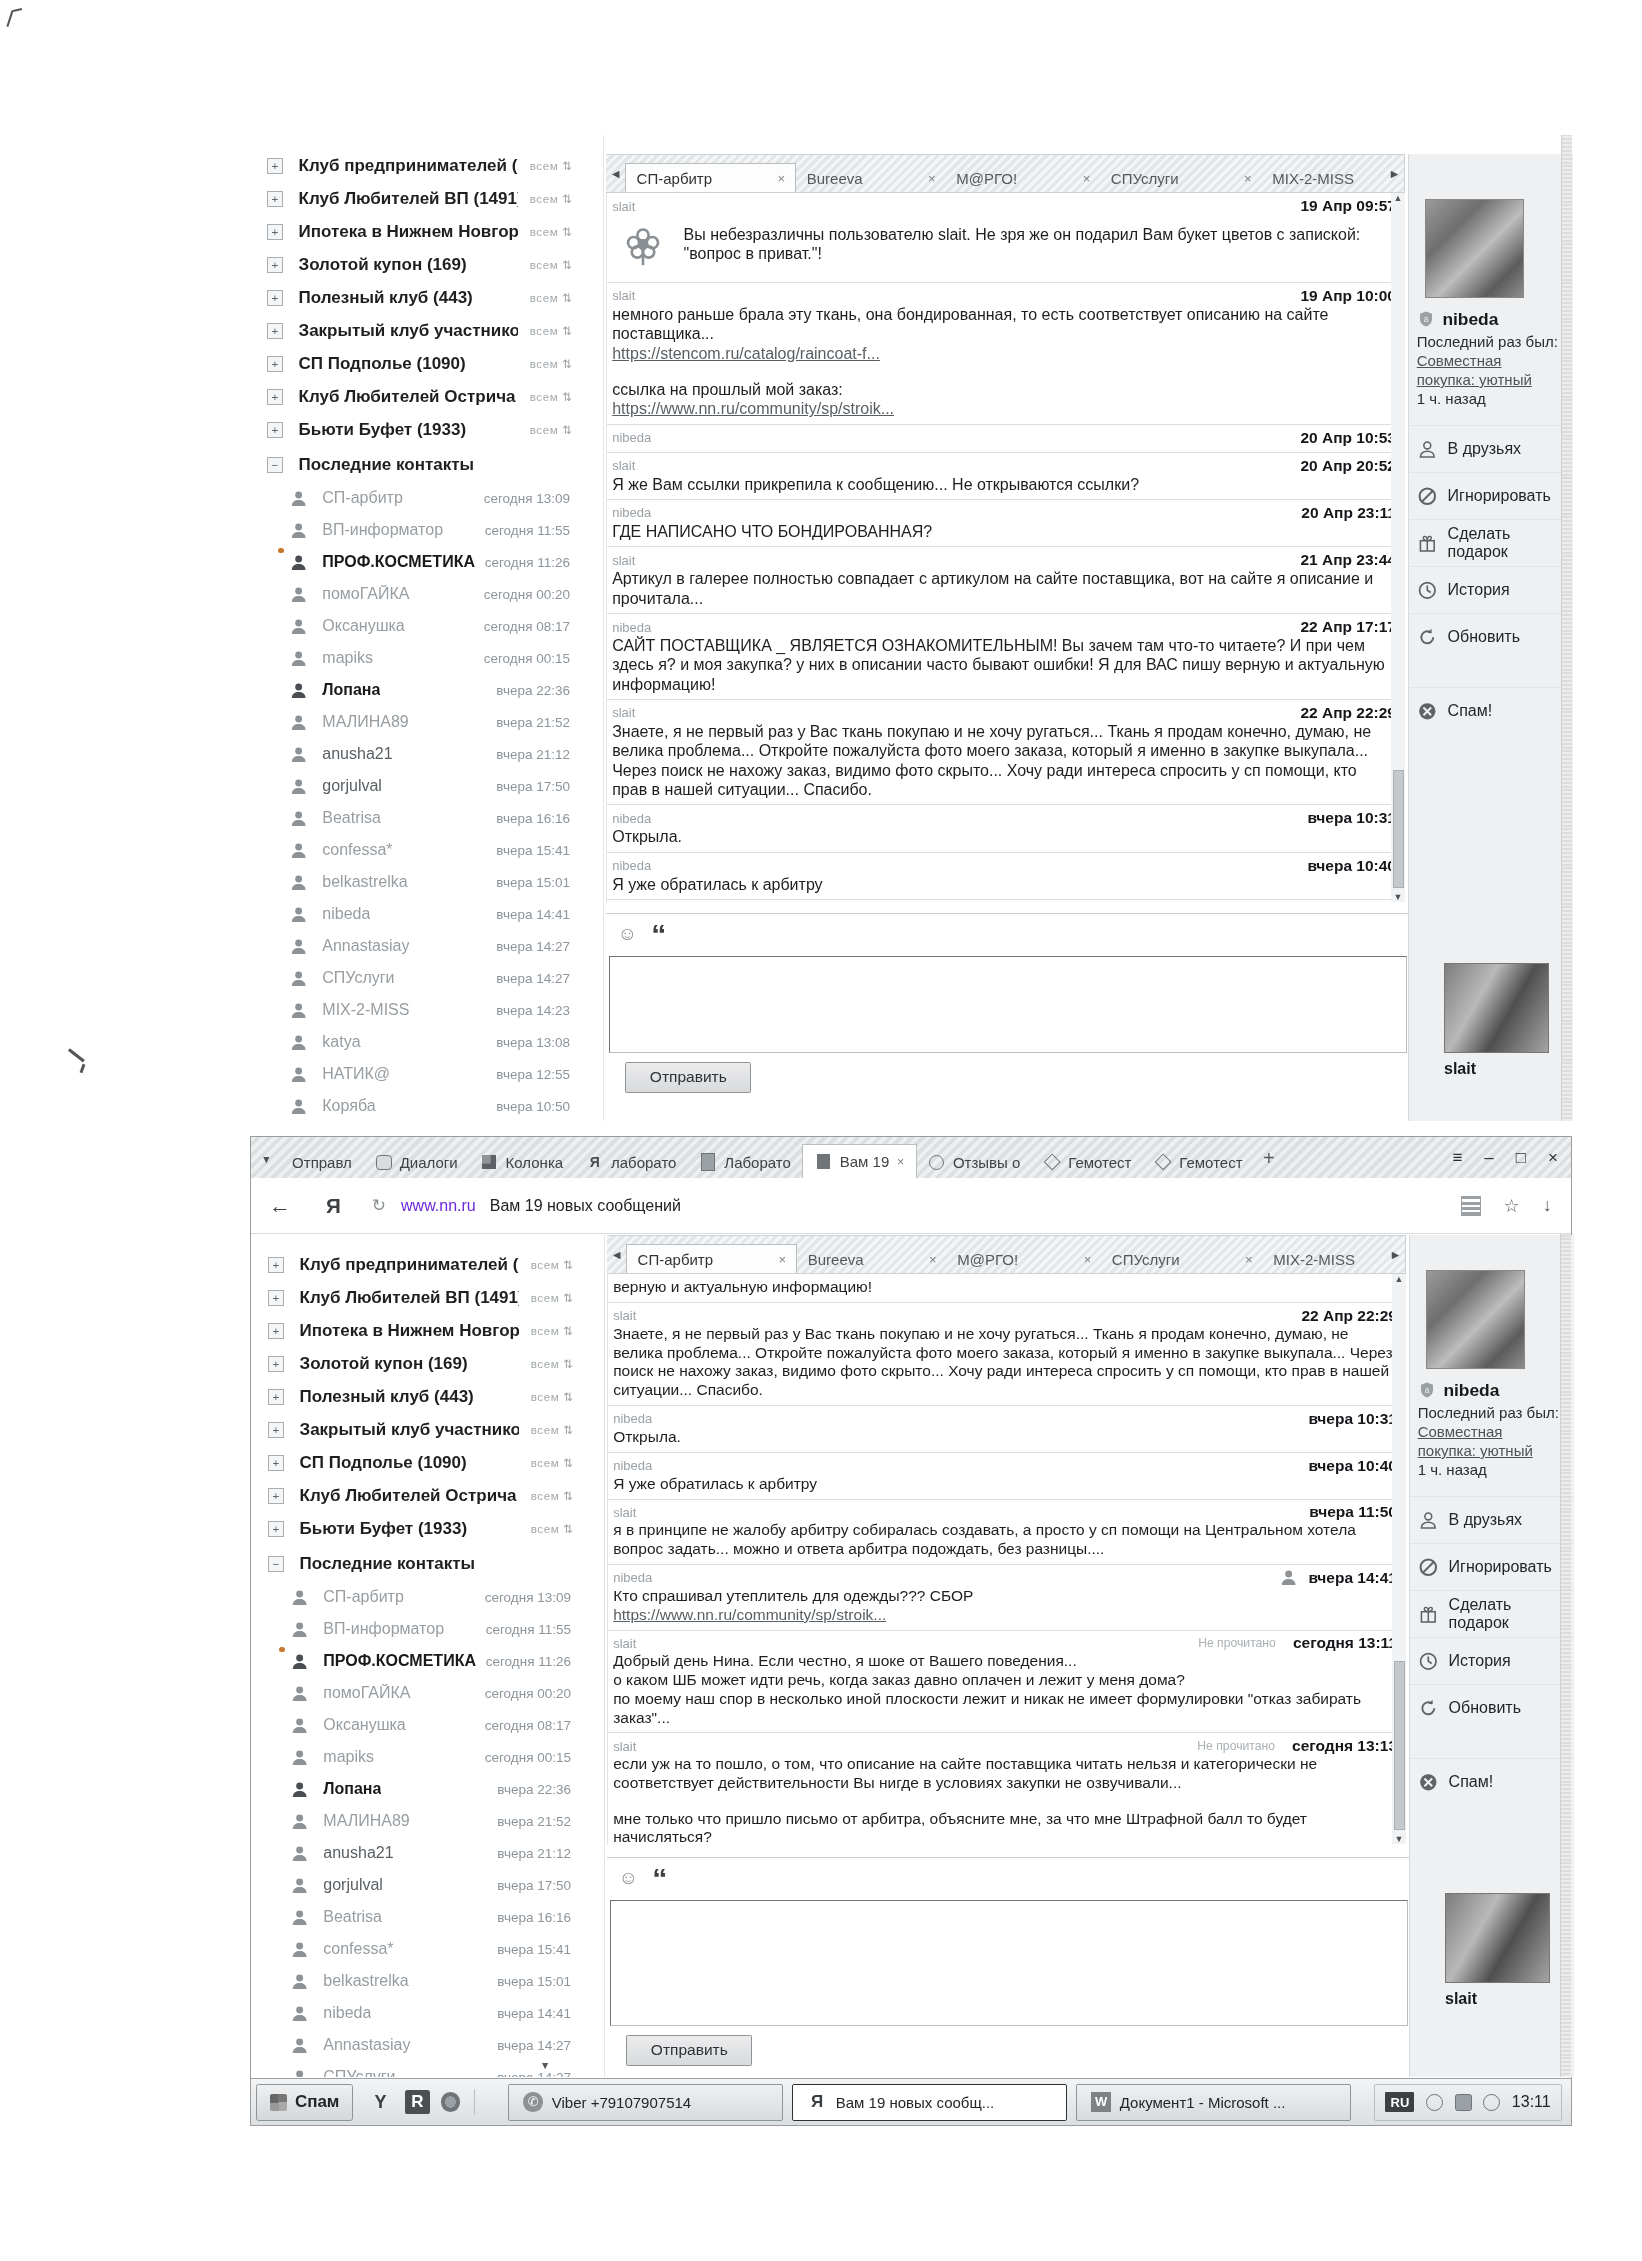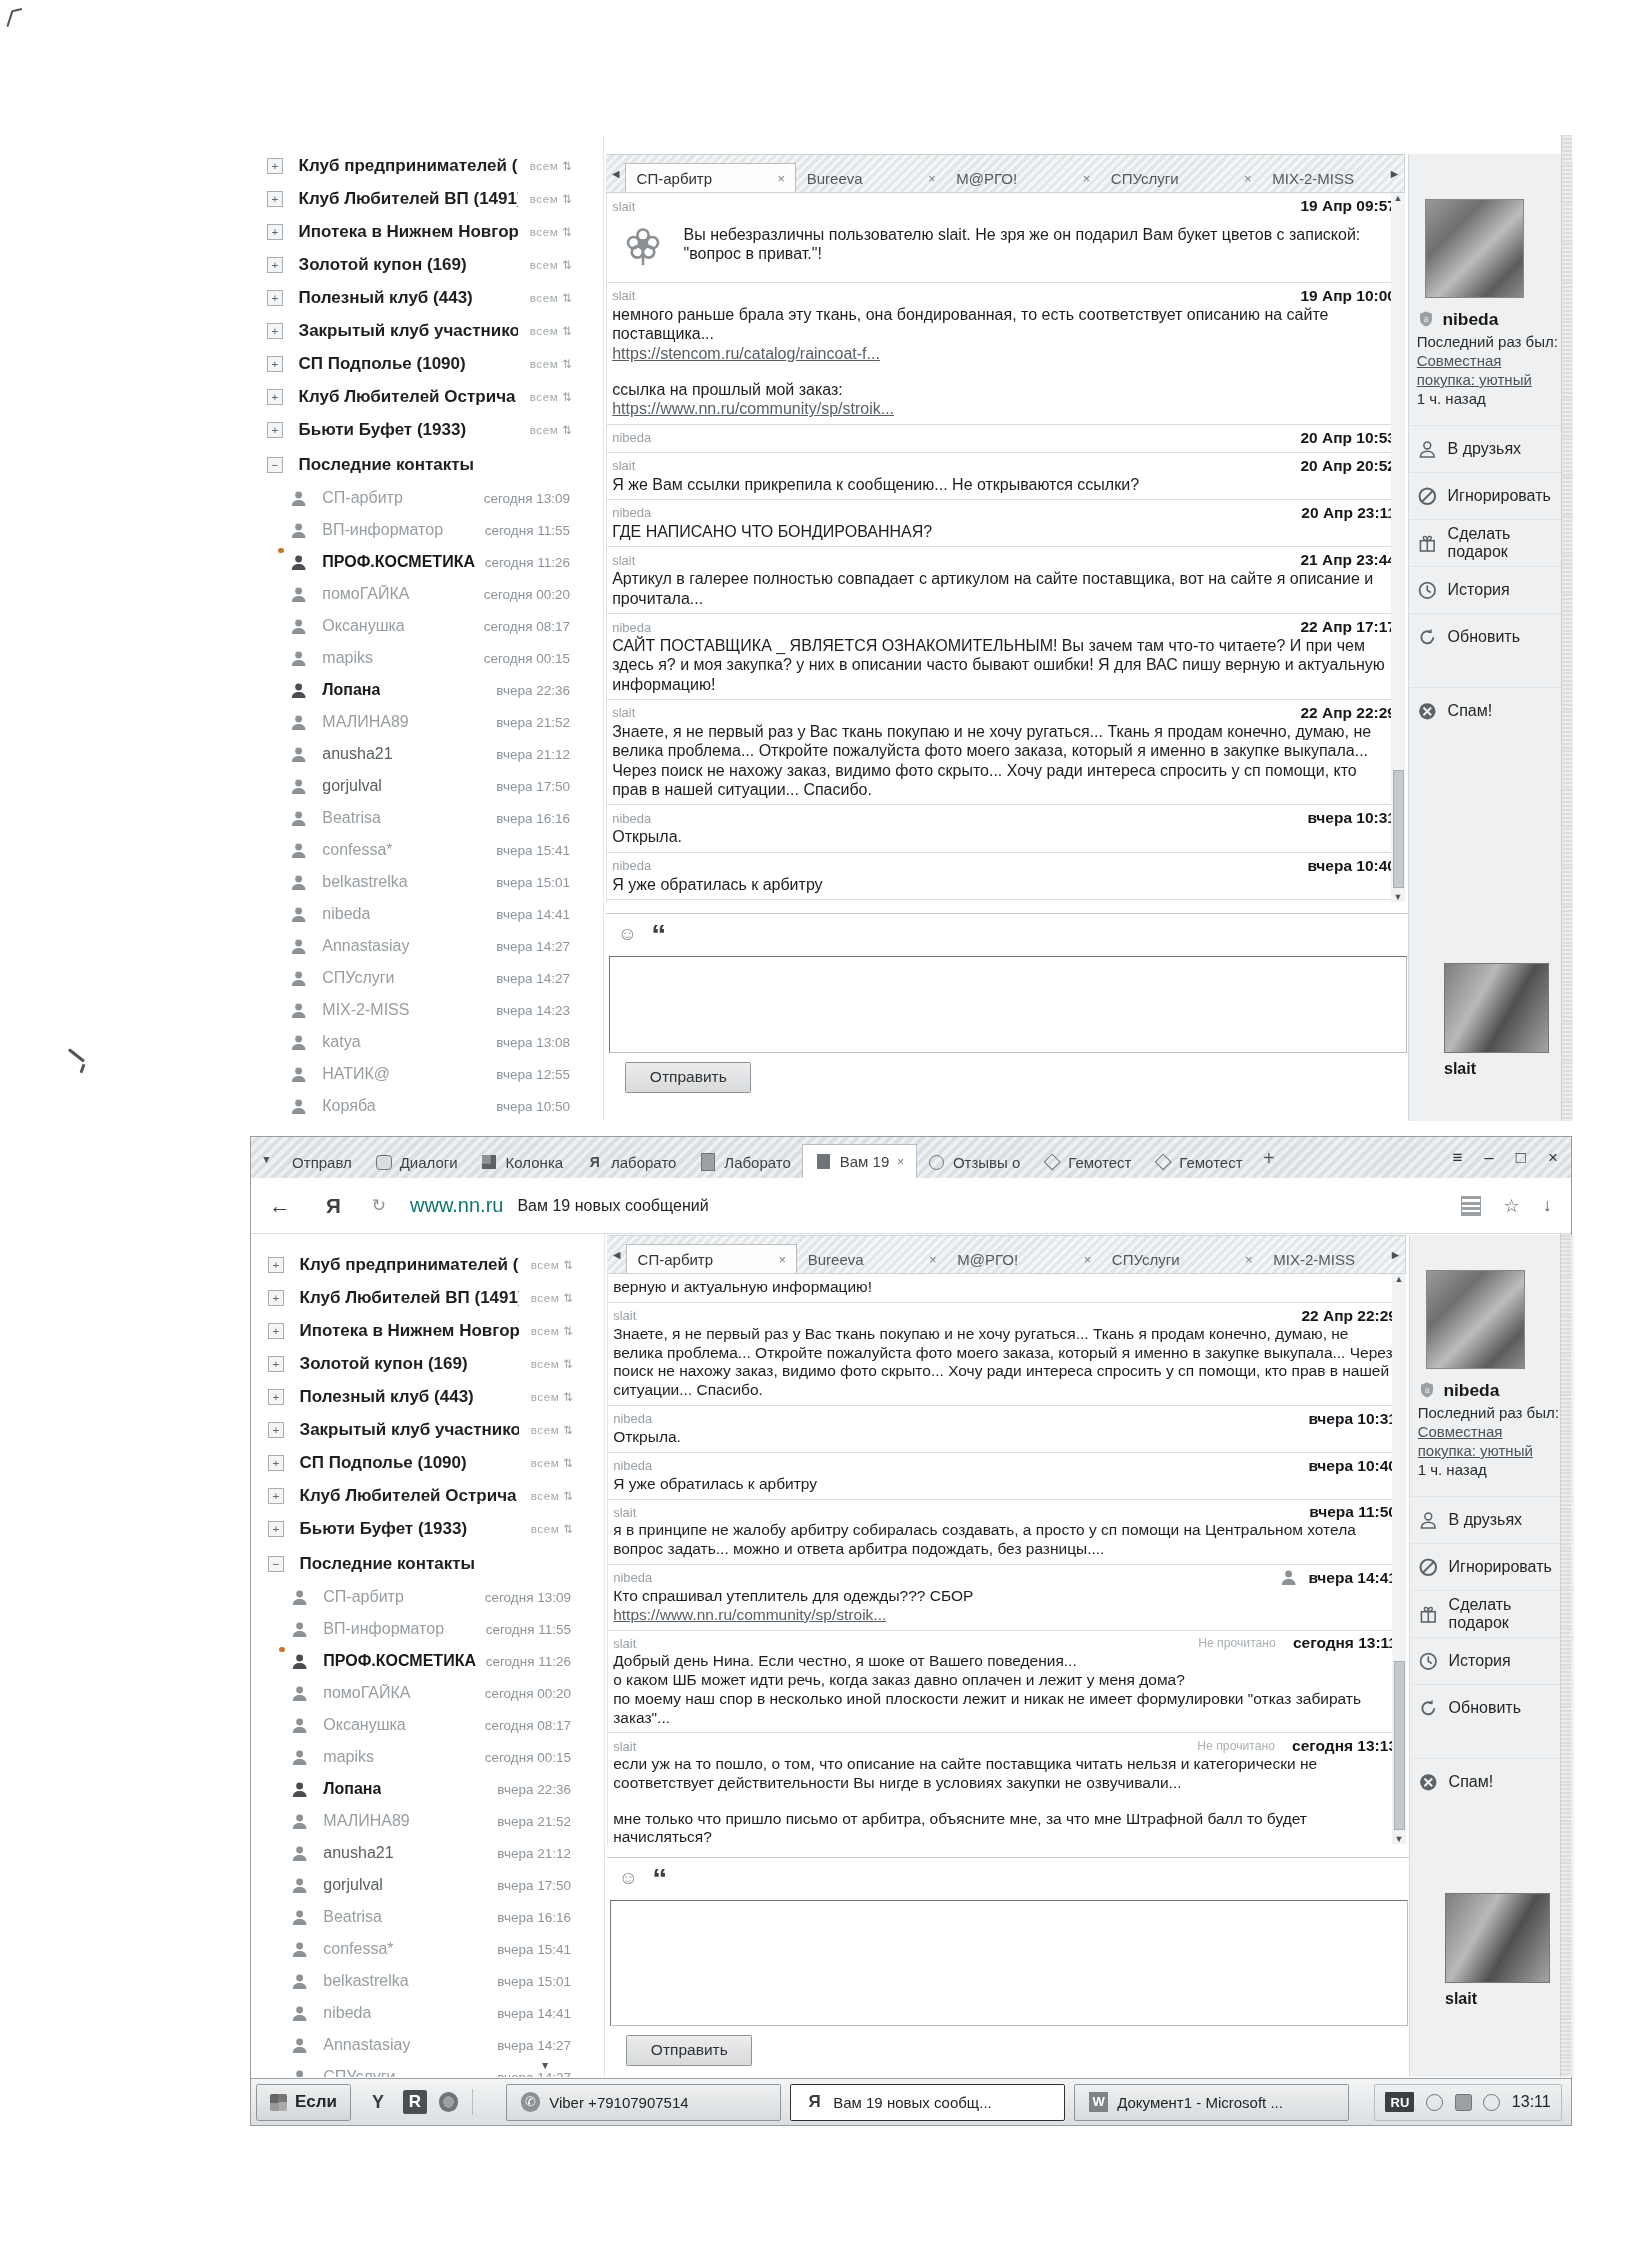--- a/index.html
+++ b/index.html
@@ -120,21 +120,21 @@
   .ic-page{background:#6f7478;width:13px;height:15.5px;}
   .ic-clock{width:13px;height:13px;border:1.3px solid #6f7478;border-radius:50%;}
   .ic-gem{width:10.3px;height:10.3px;border:1.3px solid #6f7478;transform:rotate(45deg);}
   .newtab{font-size:19.3px;color:#55595d;margin:0 6.4px 7.7px 9px;}
   .winbtns{margin-left:auto;display:flex;gap:22px;align-items:center;margin-right:13px;margin-bottom:10.3px;}
   .winbtns .g{font-size:17px;color:#2e3234;}
   .addressbar{position:absolute;left:0;top:41px;right:0;height:55px;background:#fff;border-bottom:0.6px solid #d7dbde;display:flex;align-items:center;}
   .addressbar .g-back{font-size:22px;color:#3f4347;margin-left:18px;}
   .ab-logo{font-size:20.6px;font-weight:bold;color:#3c4043;margin-left:35px;}
   .addressbar .g-re{font-size:17px;color:#8b9195;margin-left:31px;}
-  .ab-host{font-size:20px;color:#0f766e;margin-left:24px;}
+  .ab-host{font-size:16px;color:#6d28d9;margin-left:15px;}
   .ab-title{font-size:16px;color:#202325;margin-left:14px;}
   .ab-right{margin-left:auto;display:flex;align-items:center;gap:23px;margin-right:19.3px;}
   .ab-grid{width:18px;height:18px;background:repeating-linear-gradient(0deg,#9aa0a4 0 2.6px,#fff 2.6px 5.2px),repeating-linear-gradient(90deg,#9aa0a4 0 2.6px,#fff 2.6px 5.2px);border:0.6px solid #9aa0a4;}
   .ab-right .g{font-size:18px;color:#5d6165;}
   
   .taskbar{position:absolute;left:0;right:0;bottom:0;height:46px;background:linear-gradient(#f2f4f5,#dcdfe2);border-top:0.6px solid #9aa0a4;display:flex;align-items:center;}
   .startbtn{height:35px;display:flex;align-items:center;gap:7.7px;padding:0 13px;margin-left:5.2px;border:1.3px solid #8f9497;border-radius:2.6px;background:linear-gradient(#eef0f1,#d4d7da);}
   .startlogo{width:17px;height:17px;background:conic-gradient(#777 0 25%,#aaa 0 50%,#999 0 75%,#666 0);border-radius:1.9px;}
   .startlabel{font-size:17px;font-weight:bold;color:#232527;}
   .quick{display:flex;align-items:center;gap:11.6px;margin-left:14px;padding-right:14px;border-right:0.6px solid #b9bec1;}
@@ -1123,21 +1123,21 @@
       <div class="partner">
         <div class="photo"></div>
         <div class="plabel">slait</div>
       </div>
     </aside>
     <div class="pagescroll"></div>
   </div>
   <div class="taskbar" id="taskbar">
       <div class="startbtn">
         <span class="startlogo"></span>
-        <span class="startlabel">Если</span>
+        <span class="startlabel">Спам</span>
       </div>
       <div class="quick">
         <span class="qicon">Y</span>
         <span class="qicon qr">R</span>
         <span class="qicon qsp"></span>
       </div>
       <div class="taskapps">
         <div class="taskapp">
           <span class="ta-ic ta-phone">✆</span>
           <span>Viber +79107907514</span>

